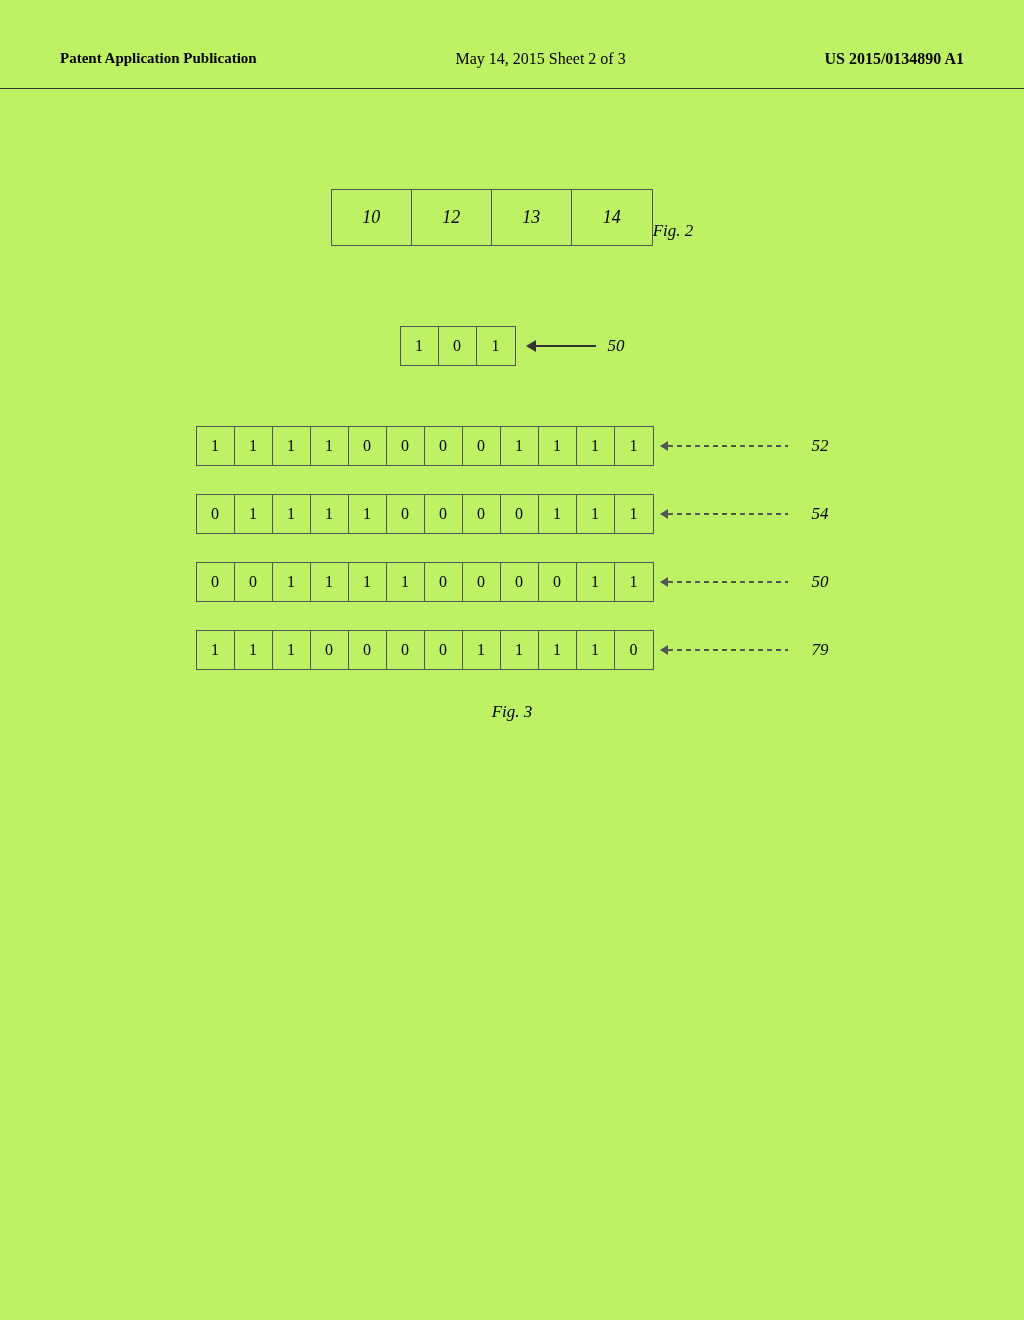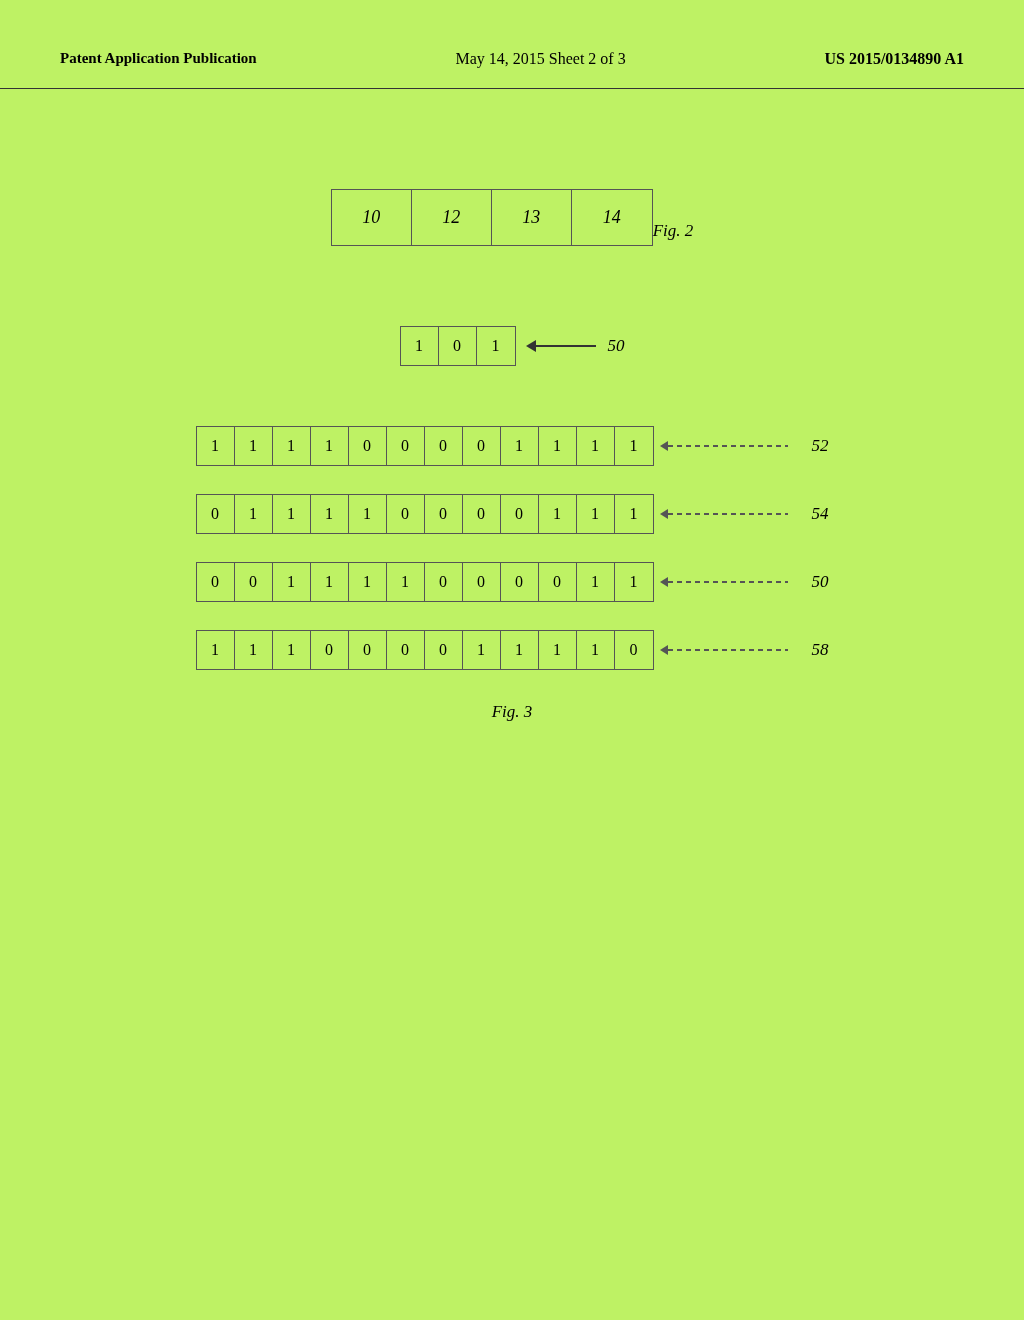--- a/index.html
+++ b/index.html
@@ -321,21 +321,21 @@
               <div class="large-cell">1</div>
               <div class="large-cell">1</div>
               <div class="large-cell">1</div>
               <div class="large-cell">1</div>
               <div class="large-cell">0</div>
             </div>
             <div class="arrow-left">
               <div class="arrow-head-left2"></div>
               <div class="dashed-line" style="width: 120px;"></div>
             </div>
-            <div class="seq-label">58</div>
+            <div class="seq-label">79</div>
           </div>
         </div>
 
       <div class="fig-label" style="margin-top: 4px;">Fig. 3</div>
     </div>
 
   </div>
 </div>
 
 </body></html>

